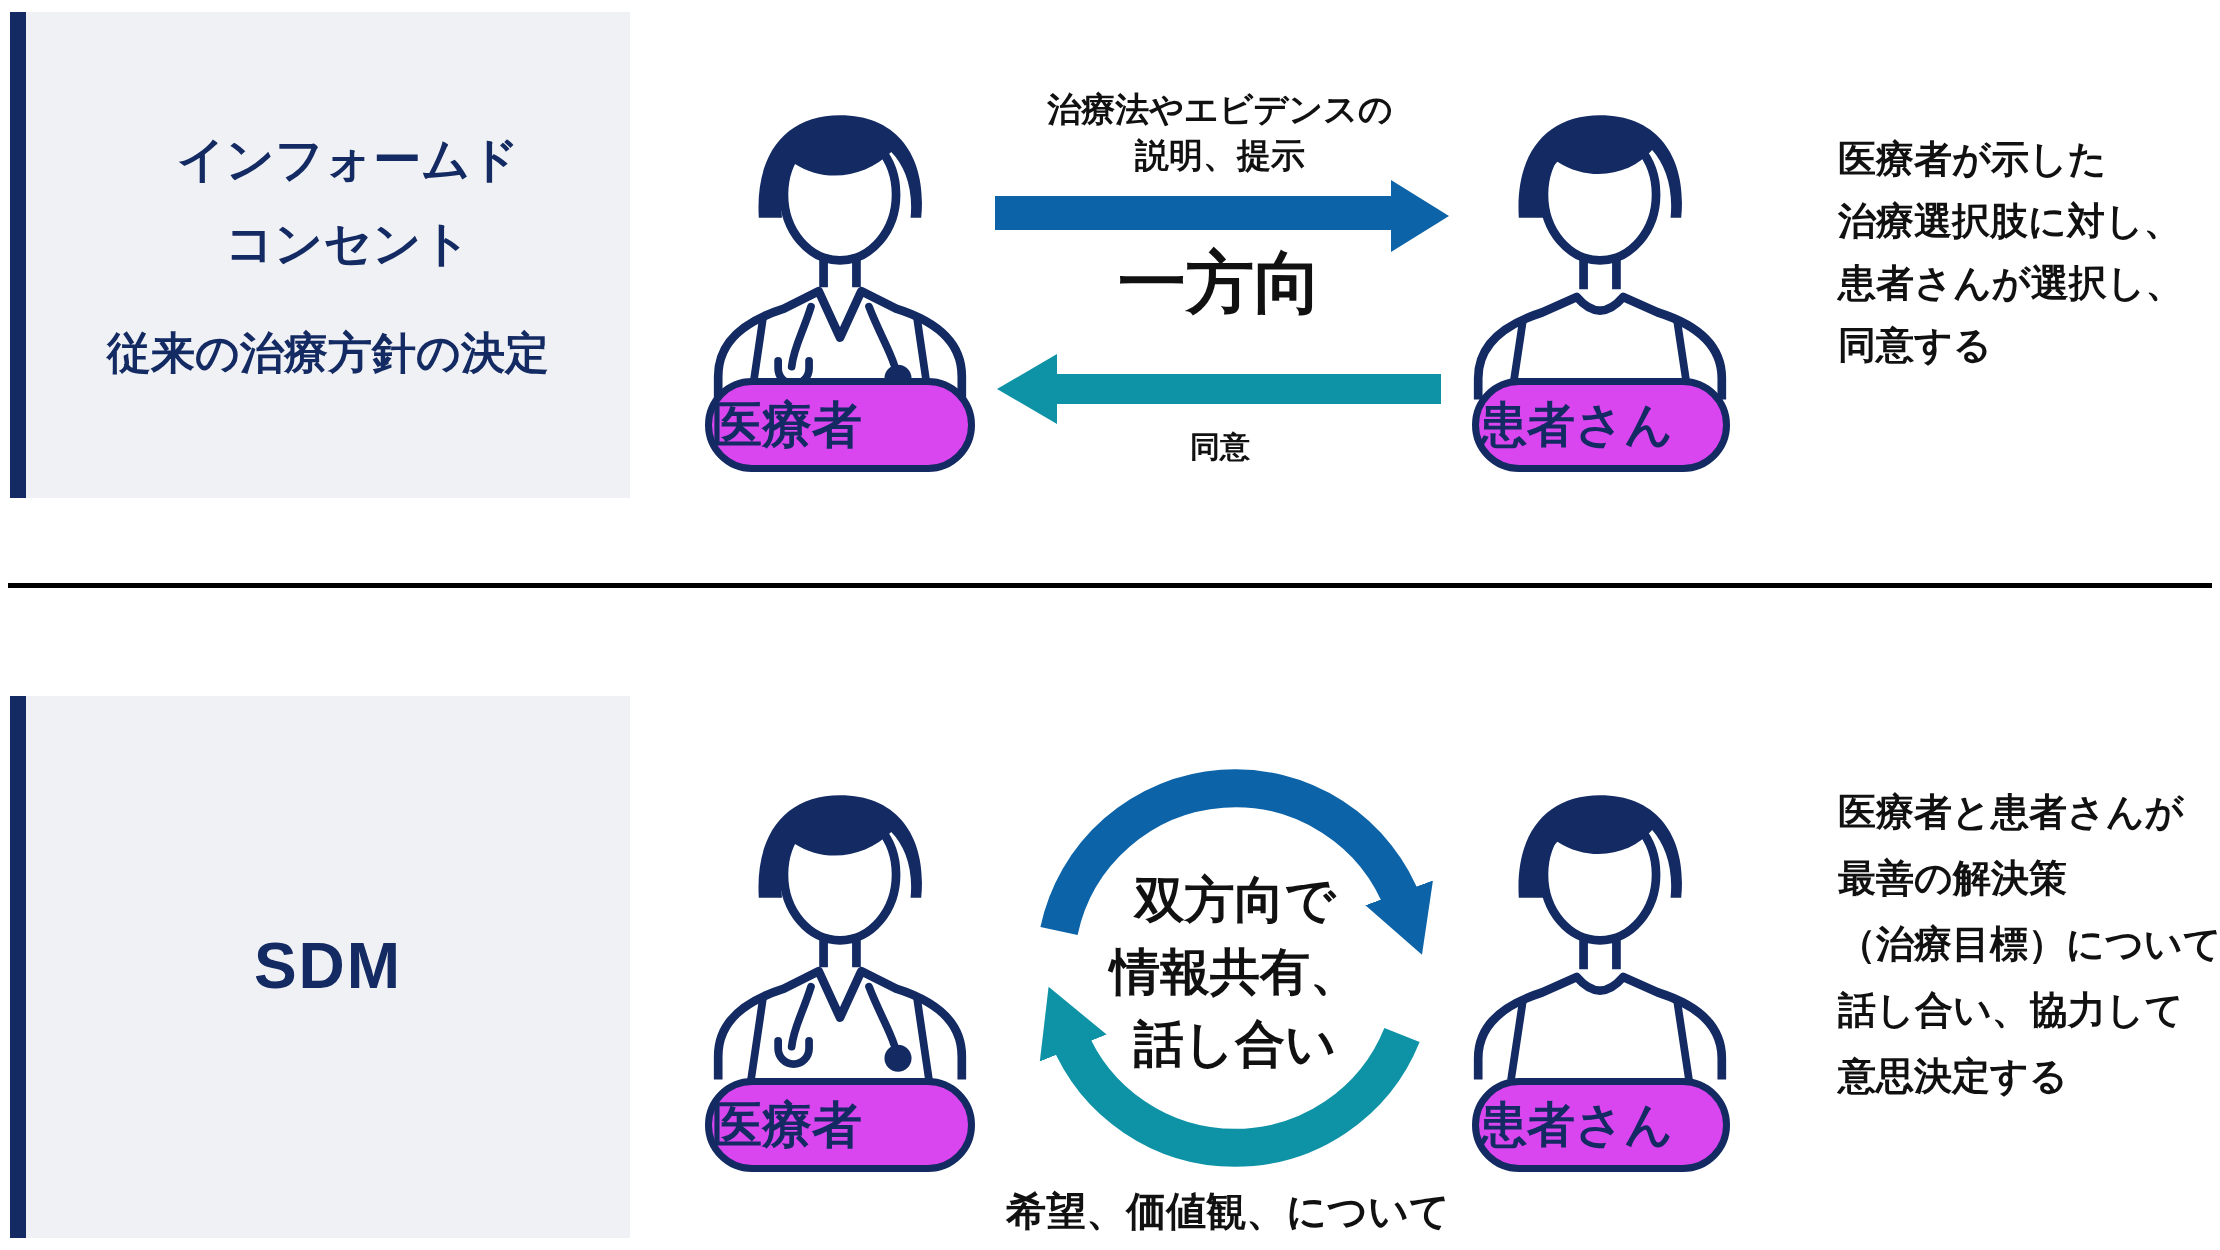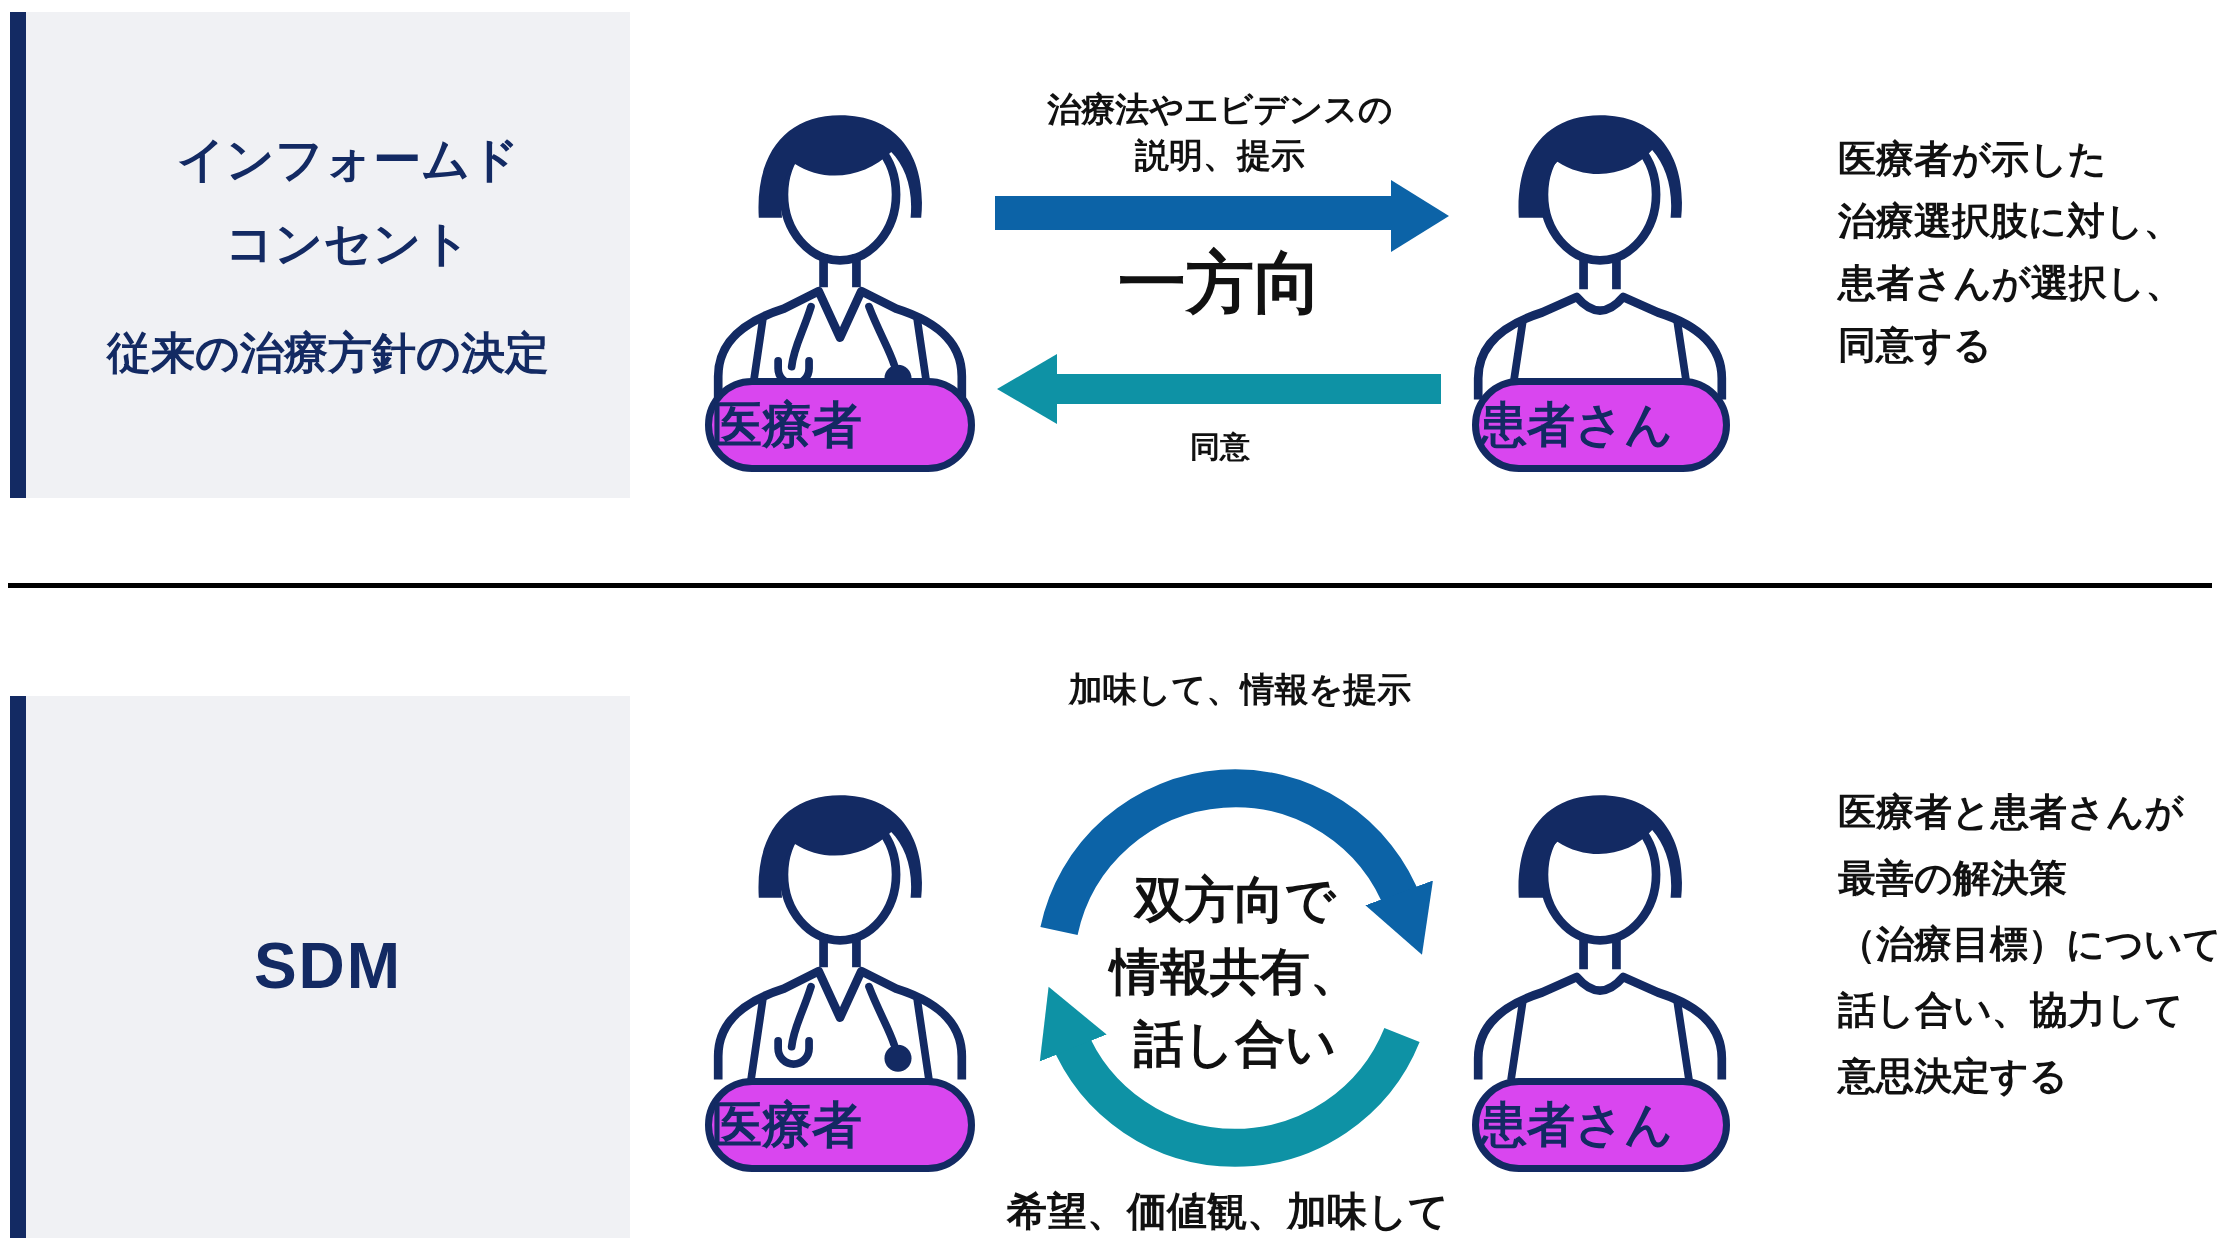--- a/index.html
+++ b/index.html
@@ -117,21 +117,20 @@
   </div>
 
   <svg class="abs" style="left:1455px;top:760px" width="290" height="320" viewBox="0 0 300 330">
       <use href="#patient"></use>
     </svg>
   <div class="abs pill pill-patient" style="left:1472px;top:1078px;width:258px;height:94px">
     <span>患者さん</span>
   </div>
 
   <div class="abs caption" style="left:1005px;top:666px;width:470px">
-    <div>加味して、情報を提示</div>
   </div>
 
   <svg class="abs" style="left:1015px;top:748px" width="460" height="440">
     <defs>
       <marker id="mblue" markerUnits="userSpaceOnUse" markerWidth="90" markerHeight="90" refX="14" refY="40" orient="auto">
         <path d="M0,4 L66,40 L0,76 Z" fill="var(--blue)"></path>
       </marker>
       <marker id="mteal" markerUnits="userSpaceOnUse" markerWidth="90" markerHeight="90" refX="14" refY="40" orient="auto">
         <path d="M0,4 L66,40 L0,76 Z" fill="var(--teal)"></path>
       </marker>
@@ -139,21 +138,21 @@
     <path d="M 44,183 A 180,180 0 0 1 389,158" fill="none" stroke="var(--blue)" stroke-width="38" marker-end="url(#mblue)"></path>
     <path d="M 387,287 A 180,180 0 0 1 53,287" fill="none" stroke="var(--teal)" stroke-width="38" marker-end="url(#mteal)"></path>
   </svg>
 
   <div class="abs center-label" style="left:1015px;top:864px;width:440px">
     <div>双方向で</div>
     <div>情報共有、</div>
     <div>話し合い</div>
   </div>
 
-  <div class="abs bottom-caption" style="left:993px;top:1187px;width:470px">希望、価値観、加味して</div>
+  <div class="abs bottom-caption" style="left:993px;top:1187px;width:470px">希望、価値観、について</div>
 
   <div class="abs desc" style="left:1838px;top:779px;width:400px">
     <div>医療者と患者さんが</div>
     <div>最善の解決策</div>
     <div>（治療目標）について</div>
     <div>話し合い、協力して</div>
     <div>意思決定する</div>
   </div>
 
 </div>

